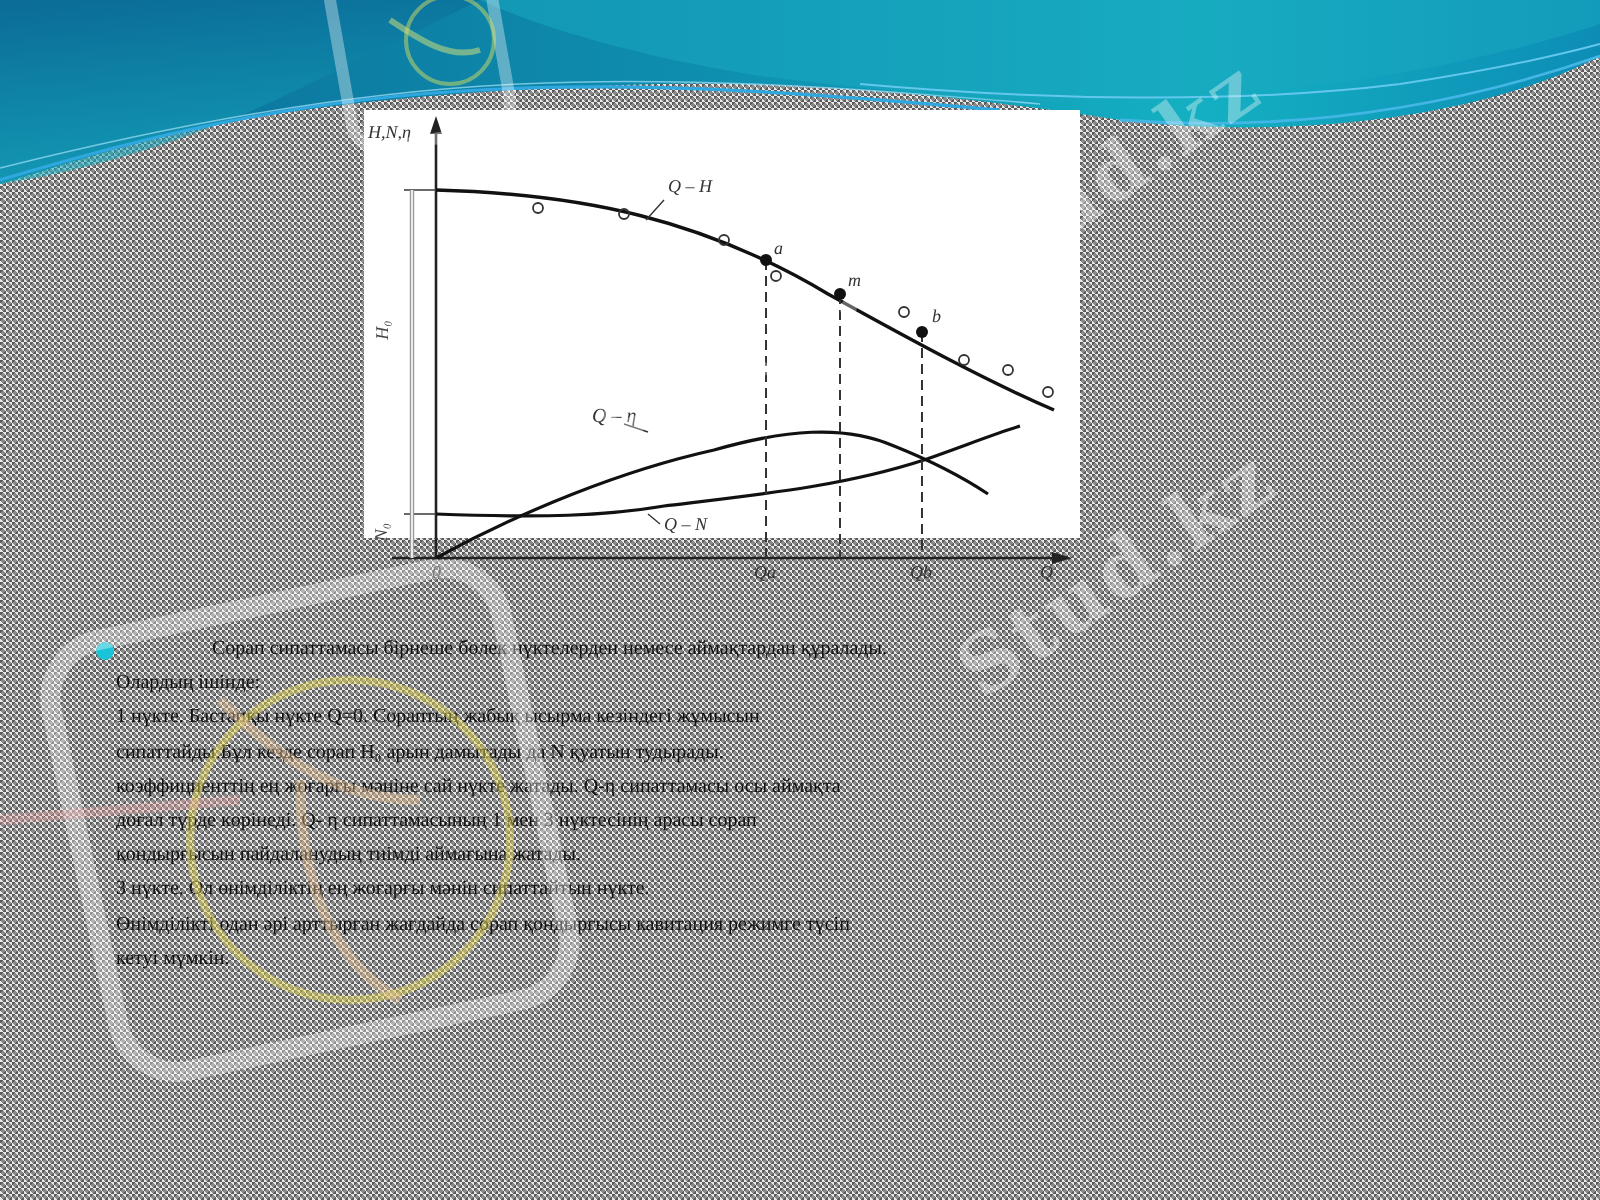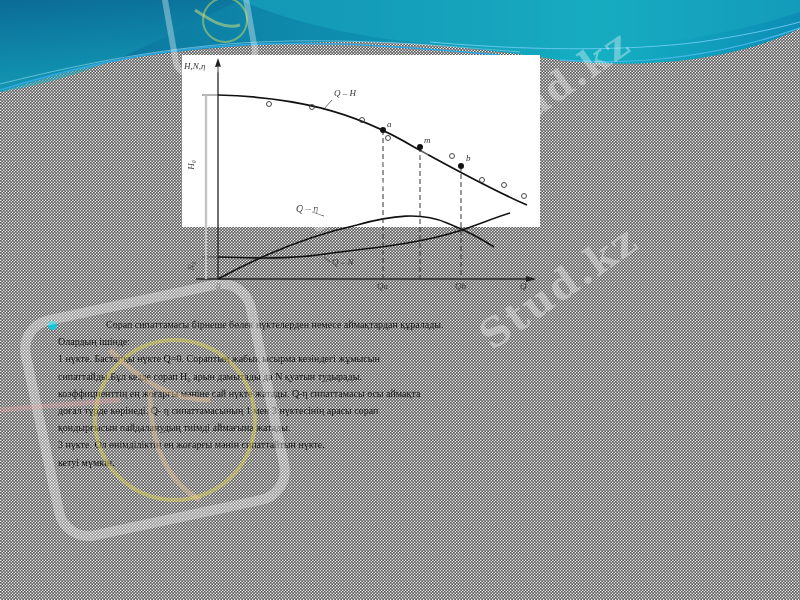--- a/index.html
+++ b/index.html
@@ -7,21 +7,21 @@
     width: 800px; height: 600px; overflow: hidden; position: relative;
     font-family: "Liberation Serif", "DejaVu Serif", serif;
     background-color: #8a8a8a;
     background-image:
       repeating-linear-gradient(45deg, #e8e8e8 0 1.4px, transparent 1.4px 3px),
       repeating-linear-gradient(-45deg, #5a5a5a 0 1.2px, transparent 1.2px 3px);
     background-size: 3px 3px, 3px 3px;
   }
   .banner { position: absolute; left: 0; top: 0; width: 800px; height: 140px; z-index: 1; }
   .diagram-panel {
-    position: absolute; left: 182px; top: 55px; width: 358px; height: 172px;
+    position: absolute; left: 182px; top: 55px; width: 358px; height: 214px;
     background: #ffffff; z-index: 2;
   }
   .diagram-panel svg { position: absolute; left: 0; top: 0; }
   .text-block {
     position: absolute; left: 40px; top: 316px; width: 720px; z-index: 3;
     color: #111; font-size: 10px; line-height: 17.2px;
   }
   .bullet {
     position: absolute; left: 8px; top: 5px; width: 9px; height: 9px;
     background: #19c3d8; border-radius: 50%;
@@ -122,20 +122,21 @@
   <span class="bullet"></span>
   <p class="para">
     <span class="line first">Сорап сипаттамасы бірнеше бөлек нүктелерден немесе аймақтардан құралады.</span>
     <span class="line">Олардың ішінде:</span>
     <span class="line">1 нүкте. Бастапқы нүкте Q=0. Сораптың жабық ысырма кезіндегі жұмысын</span>
     <span class="line">сипаттайды.Бұл кезде сорап  H₀  арын дамытады да N қуатын тудырады.</span>
     <span class="line">коэффициенттің ең жоғарғы мәніне сай нүкте жатады. Q-η сипаттамасы осы аймақта</span>
     <span class="line">доғал түрде көрінеді. Q- η сипаттамасының 1 мен 3 нүктесінің арасы сорап</span>
     <span class="line">қондырғысын пайдаланудың тиімді аймағына жатады.</span>
     <span class="line">3 нүкте. Ол өнімділіктің ең жоғарғы мәнін сипаттайтын нүкте.</span>
+    <span class="line">Өнімділікті одан әрі арттырған жағдайда сорап қондырғысы кавитация режимге түсіп</span>
     <span class="line">кетуі мүмкін.</span>
   </p>
 </div>
 
 <svg class="watermark" style="left:110px;top:0px;" width="200" height="130" viewBox="0 0 200 130">
   <rect x="60" y="-20" width="80" height="90" rx="14" fill="none" stroke="rgba(255,255,255,0.35)" stroke-width="6" transform="rotate(-10 100 25)"></rect>
   <path d="M85,10 C100,20 115,30 130,25" fill="none" stroke="rgba(220,230,120,0.5)" stroke-width="3"></path>
   <circle cx="115" cy="20" r="22" fill="none" stroke="rgba(230,230,90,0.45)" stroke-width="2"></circle>
 </svg>
 <svg class="watermark" style="left:0px;top:280px;" width="330" height="300" viewBox="0 0 330 300">

